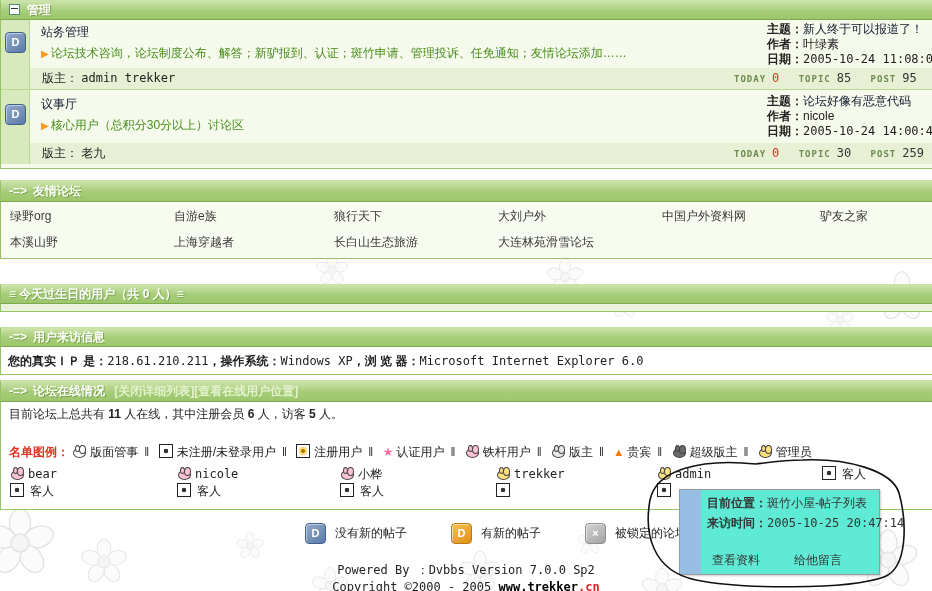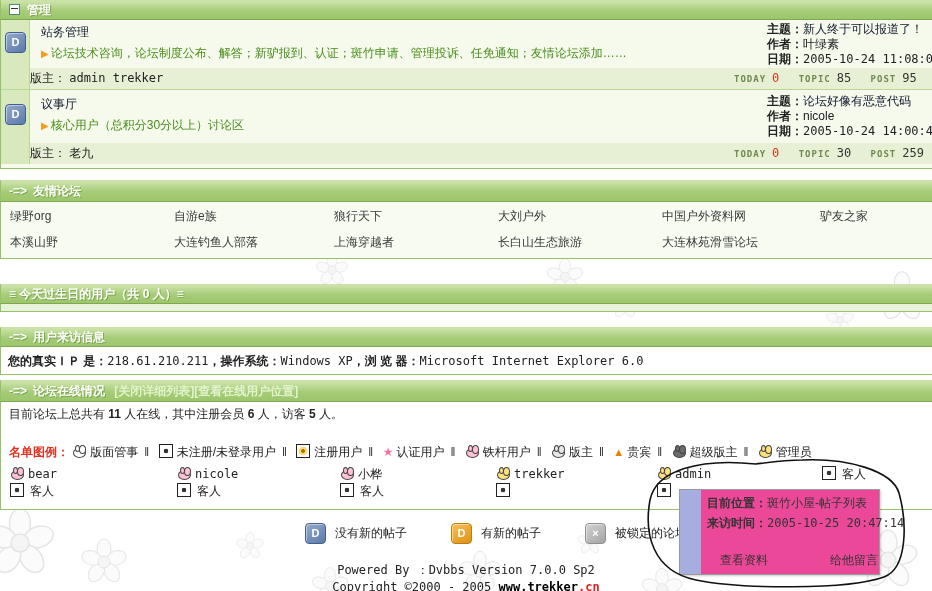--- a/index.html
+++ b/index.html
@@ -39,21 +39,21 @@
   .dicon.orange{border-color:#b97c0e;background:linear-gradient(145deg,#f8c050,#e09018)}
   .dicon.gray{border-color:#8f8f8f;background:linear-gradient(145deg,#d2d2d2,#a5a5a5)}
   .icon-col .dicon{position:absolute;left:4px;top:14px}
   .fmain{position:absolute;left:29px;top:0;right:170px;padding:4px 0 0 11px;line-height:21px}
   .fname{color:#0f172a;text-decoration:none;cursor:pointer}
   .fdesc{color:#4a8c1a}
   .fdesc .arr{color:#f59a23;margin-right:2px;font-size:10px}
   .rinfo{position:absolute;right:4px;top:4px;width:164px;line-height:15px;font-size:12px;white-space:nowrap}
   .rinfo b{font-weight:bold}
   .strip{position:absolute;left:29px;right:0;bottom:0;height:21px;background:#e7f0d4;line-height:21px}
-  .strip .mods{padding-left:0}
+  .strip .mods{padding-left:12px}
   .stats{position:absolute;left:704px;top:0;white-space:nowrap}
   .stlabel{font:bold 9px "DejaVu Sans Mono","Liberation Mono",monospace;color:#6e8a50;margin-right:6px;letter-spacing:1px}
   .stval{font-family:"DejaVu Sans Mono","Liberation Mono",monospace;color:#333;margin-right:16px}
   .stval.red{color:#e03020}
   
   #friendbody{top:200px;height:58px;background:#f7fbf0}
   .linkgrid{display:grid;grid-template-columns:164px 160px 164px 164px 158px auto;padding:8px 0 0 9px;row-gap:9px}
   .flink{color:#3a3a3a;cursor:pointer}
   
   #bdaybody{top:302px;height:9px;background:#e9f2da}
@@ -89,25 +89,25 @@
   #legendrow{position:absolute;left:0;right:0;top:523px;display:flex;gap:44px;padding-left:305px;align-items:center;z-index:1}
   .litem{display:flex;align-items:center;gap:9px;white-space:nowrap}
   
   #footer1{position:absolute;left:0;right:0;top:562px;text-align:center;font-family:"DejaVu Sans Mono","Liberation Mono",monospace;color:#222;z-index:1}
   #footer2{position:absolute;left:0;right:0;top:580px;text-align:center;font-family:"DejaVu Sans Mono","Liberation Mono",monospace;color:#222;z-index:1}
   #footer2 .site{font-weight:bold;color:#000}
   #footer2 .dom{font-weight:bold;color:#e02020}
   
   #tooltip{
     position:absolute;left:679px;top:489px;width:199px;height:84px;z-index:5;
-    background:#ec4899;border:1px solid #9a9a9a;box-shadow:1px 1px 2px rgba(0,0,0,.2);
+    background:#5eead4;border:1px solid #9a9a9a;box-shadow:1px 1px 2px rgba(0,0,0,.2);
   }
   #tooltip .selstrip{position:absolute;left:0;top:0;bottom:0;width:21px;background:#9db9e6;opacity:.9}
   #tooltip .tline{position:absolute;left:27px;white-space:nowrap;color:#333;line-height:18px}
-  #tooltip .tactions{position:absolute;left:40px;top:62px;display:flex;gap:62px;color:#333}
+  #tooltip .tactions{position:absolute;left:32px;top:62px;display:flex;gap:34px;color:#333}
   #tooltip .tactions span{cursor:pointer}
   
   #annot{position:absolute;left:0;top:0;z-index:6;pointer-events:none}
 </style>
 </head>
 <body>
 
 <svg id="flowers" width="932" height="591">
   <defs>
     <g id="flower" stroke="#e4e4e4" fill="#fbfbfb">
@@ -193,21 +193,20 @@
 </div>
 <div class="gbox" id="friendbody">
   <div class="linkgrid">
     <span class="flink">绿野org</span>
     <span class="flink">自游e族</span>
     <span class="flink">狼行天下</span>
     <span class="flink">大刘户外</span>
     <span class="flink">中国户外资料网</span>
     <span class="flink">驴友之家</span>
     <span class="flink">本溪山野</span>
-    <span class="flink">大连钓鱼人部落</span>
     <span class="flink">上海穿越者</span>
     <span class="flink">长白山生态旅游</span>
     <span class="flink">大连林苑滑雪论坛</span>
   </div>
 </div>
 
 <div class="gbar" style="top:284px">
   <span>≡ 今天过生日的用户（共 0 人）≡</span>
 </div>
 <div class="gbox" id="bdaybody"></div>

